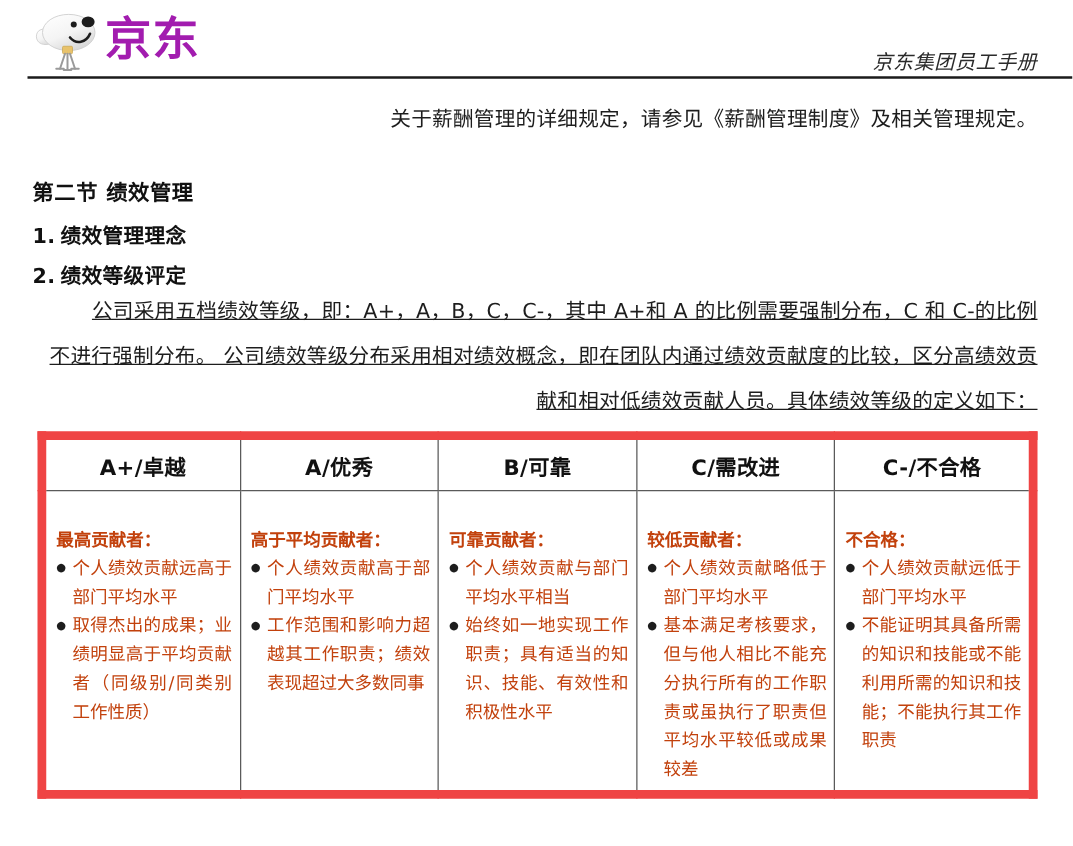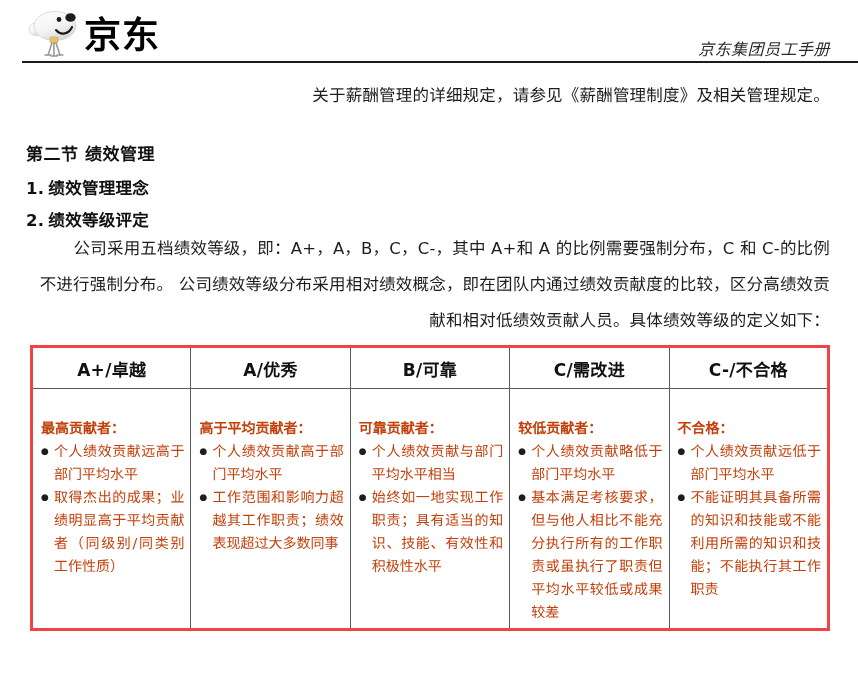--- a/index.html
+++ b/index.html
@@ -31,24 +31,24 @@
     height: 52px;
   }
   .joy-dog {
     position: relative;
     width: 56px;
     height: 52px;
     flex: 0 0 auto;
   }
   .joy-dog svg { display: block; }
   .logo-word {
-    font-family: Liberation Serif, serif;
+    font-family: Liberation Mono, monospace;
     font-size: 37px;
     font-weight: bold;
-    color: #000000;
+    color: #a21caf;
     letter-spacing: 1px;
     line-height: 1;
     margin-left: 2px;
     margin-bottom: 4px;
   }
   .header-right {
     position: absolute;
     right: 28px;
     top: 36px;
     font-size: 16px;
@@ -99,29 +99,29 @@
     color: #111;
     margin: 8px 0 0 0;
     font-family: "DejaVu Sans", "Liberation Sans", sans-serif;
     letter-spacing: 0.3px;
   }
   .numbered-heading .num { margin-right: 4px; }
   .body-para {
     text-indent: 2em;
     margin: 2px 0 0 0;
   }
-  .body-para.tight { margin-top: 0px; }
+  .body-para.tight { margin-top: 0px; text-decoration: underline; }
 
   
   .grade-table {
     width: 800px;
     margin: 6px 0 0 4px;
     border-collapse: collapse;
     table-layout: fixed;
-    border: 3px solid #ef4444;
+    border: 7px solid #ef4444;
   }
   .grade-table th,
   .grade-table td {
     border: 1px solid #5a5a5a;
     vertical-align: top;
     padding: 0;
   }
   .grade-table th {
     height: 40px;
     text-align: center;

